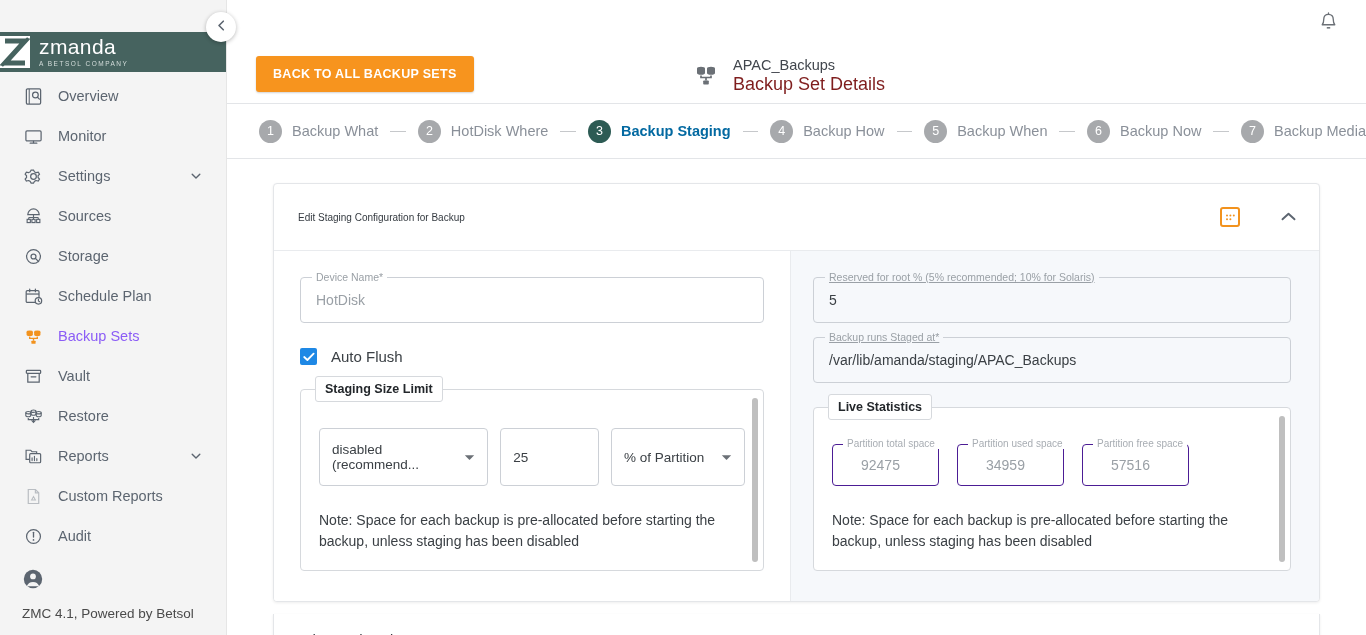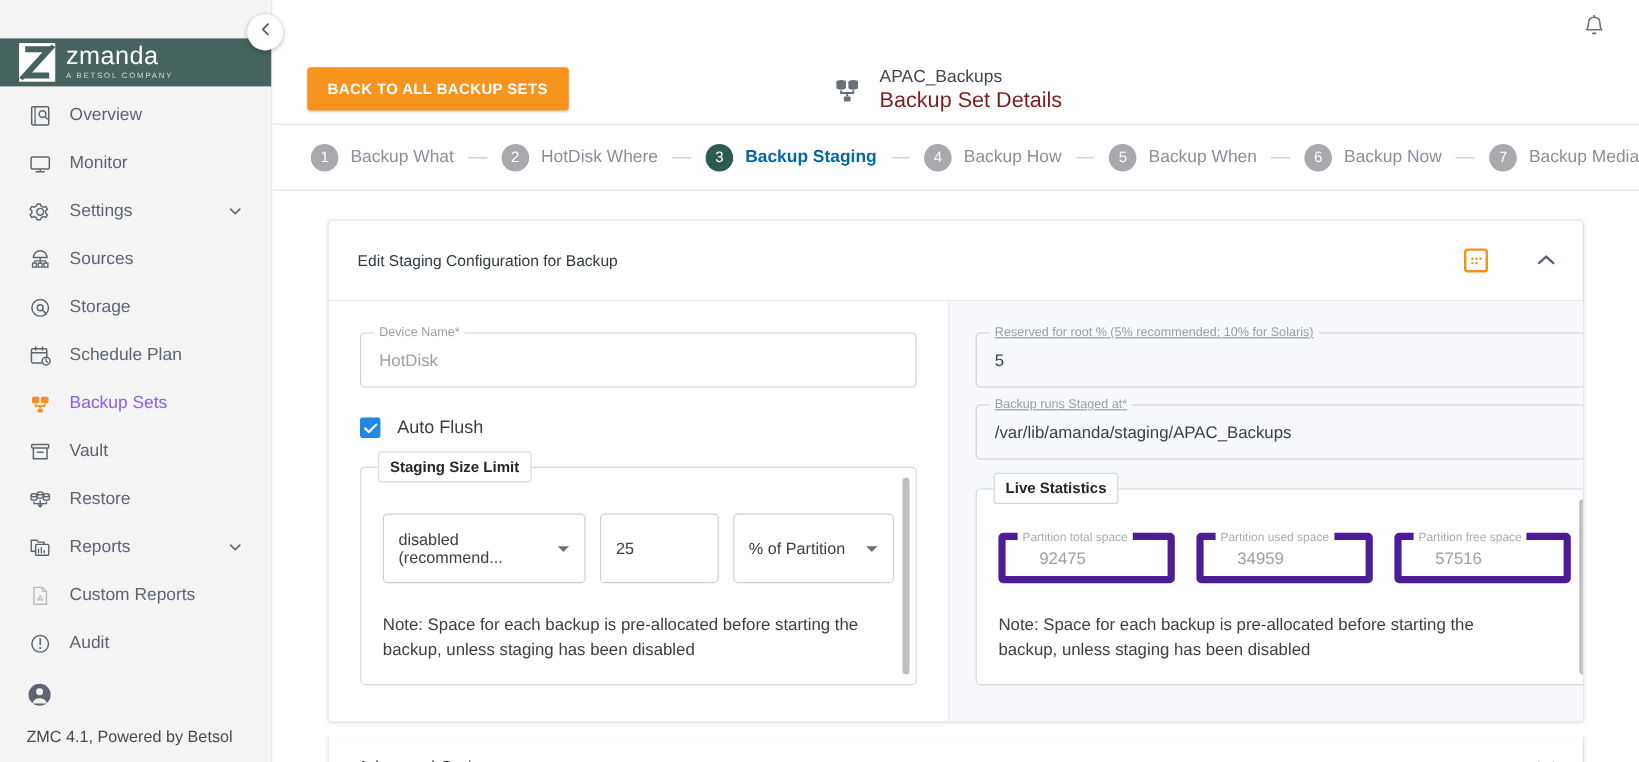--- a/index.html
+++ b/index.html
@@ -18,21 +18,20 @@
     background: #f4f4f4;
     display: flex; flex-direction: column;
     position: relative;
     flex: 0 0 227px;
     border-right: 1px solid #e6e6e6;
   }
   .brand {
     height: 57px;
     background: #46635f;
     display: flex; align-items: center;
-    padding-left: 16px;
     margin-top: 32px;
   }
   .brand-logo-mark {
     width: 30px; height: 32px;
     background: #ffffff;
     display: flex; align-items: center; justify-content: center;
     position: relative;
   }
   .brand-logo-mark svg { display:block; }
   .brand-text { margin-left: 9px; display: flex; flex-direction: column; justify-content: center; }
@@ -146,21 +145,21 @@
     background: #ffffff;
     border: 1px solid #e4e6e9;
     border-radius: 4px;
     box-shadow: 0 1px 3px rgba(0,0,0,.07);
     overflow: hidden;
   }
   .card-head {
     height: 66px; display: flex; align-items: center;
     padding: 0 22px 0 24px;
   }
-  .card-title { font-size: 13px; color: #343a40; flex: 1; }
+  .card-title { font-size: 10px; color: #343a40; flex: 1; }
   .note-icon-btn {
     width: 20px; height: 20px;
     border: 2px solid #f2921d; border-radius: 3px;
     display: flex; align-items: center; justify-content: center;
     cursor: pointer; margin-right: 40px;
   }
   .collapse-caret { cursor: pointer; display:flex; }
 
   .card-body { display: flex; border-top: 1px solid #e9ebee; }
   .col-left {
@@ -233,22 +232,22 @@
   .sel-2 { width: 100px; }
   .sel-3 { width: 136px; }
   .note {
     margin-top: 24px; font-size: 14px; color: #3b4045;
     line-height: 21px; max-width: 420px;
   }
   .col-right .note { max-width: 440px; }
 
   .stat-row { display: flex; gap: 18px; margin-top: 14px; }
   .stat {
-    position: relative; width: 147px; height: 42px;
-    border: 6px solid #4c1d95; border-radius: 4px;
+    position: relative; width: 107px; height: 42px;
+    border: 1px solid #4c1d95; border-radius: 4px;
   }
   .stat .slabel {
     position: absolute; top: -7px; left: 10px;
     background: #ffffff; padding: 0 4px;
     font-size: 10px; color: #a8adb3; white-space: nowrap;
   }
   .stat .svalue {
     position: absolute; left: 28px; top: 50%;
     transform: translateY(-50%);
     font-size: 14px; color: #9aa0a6;

